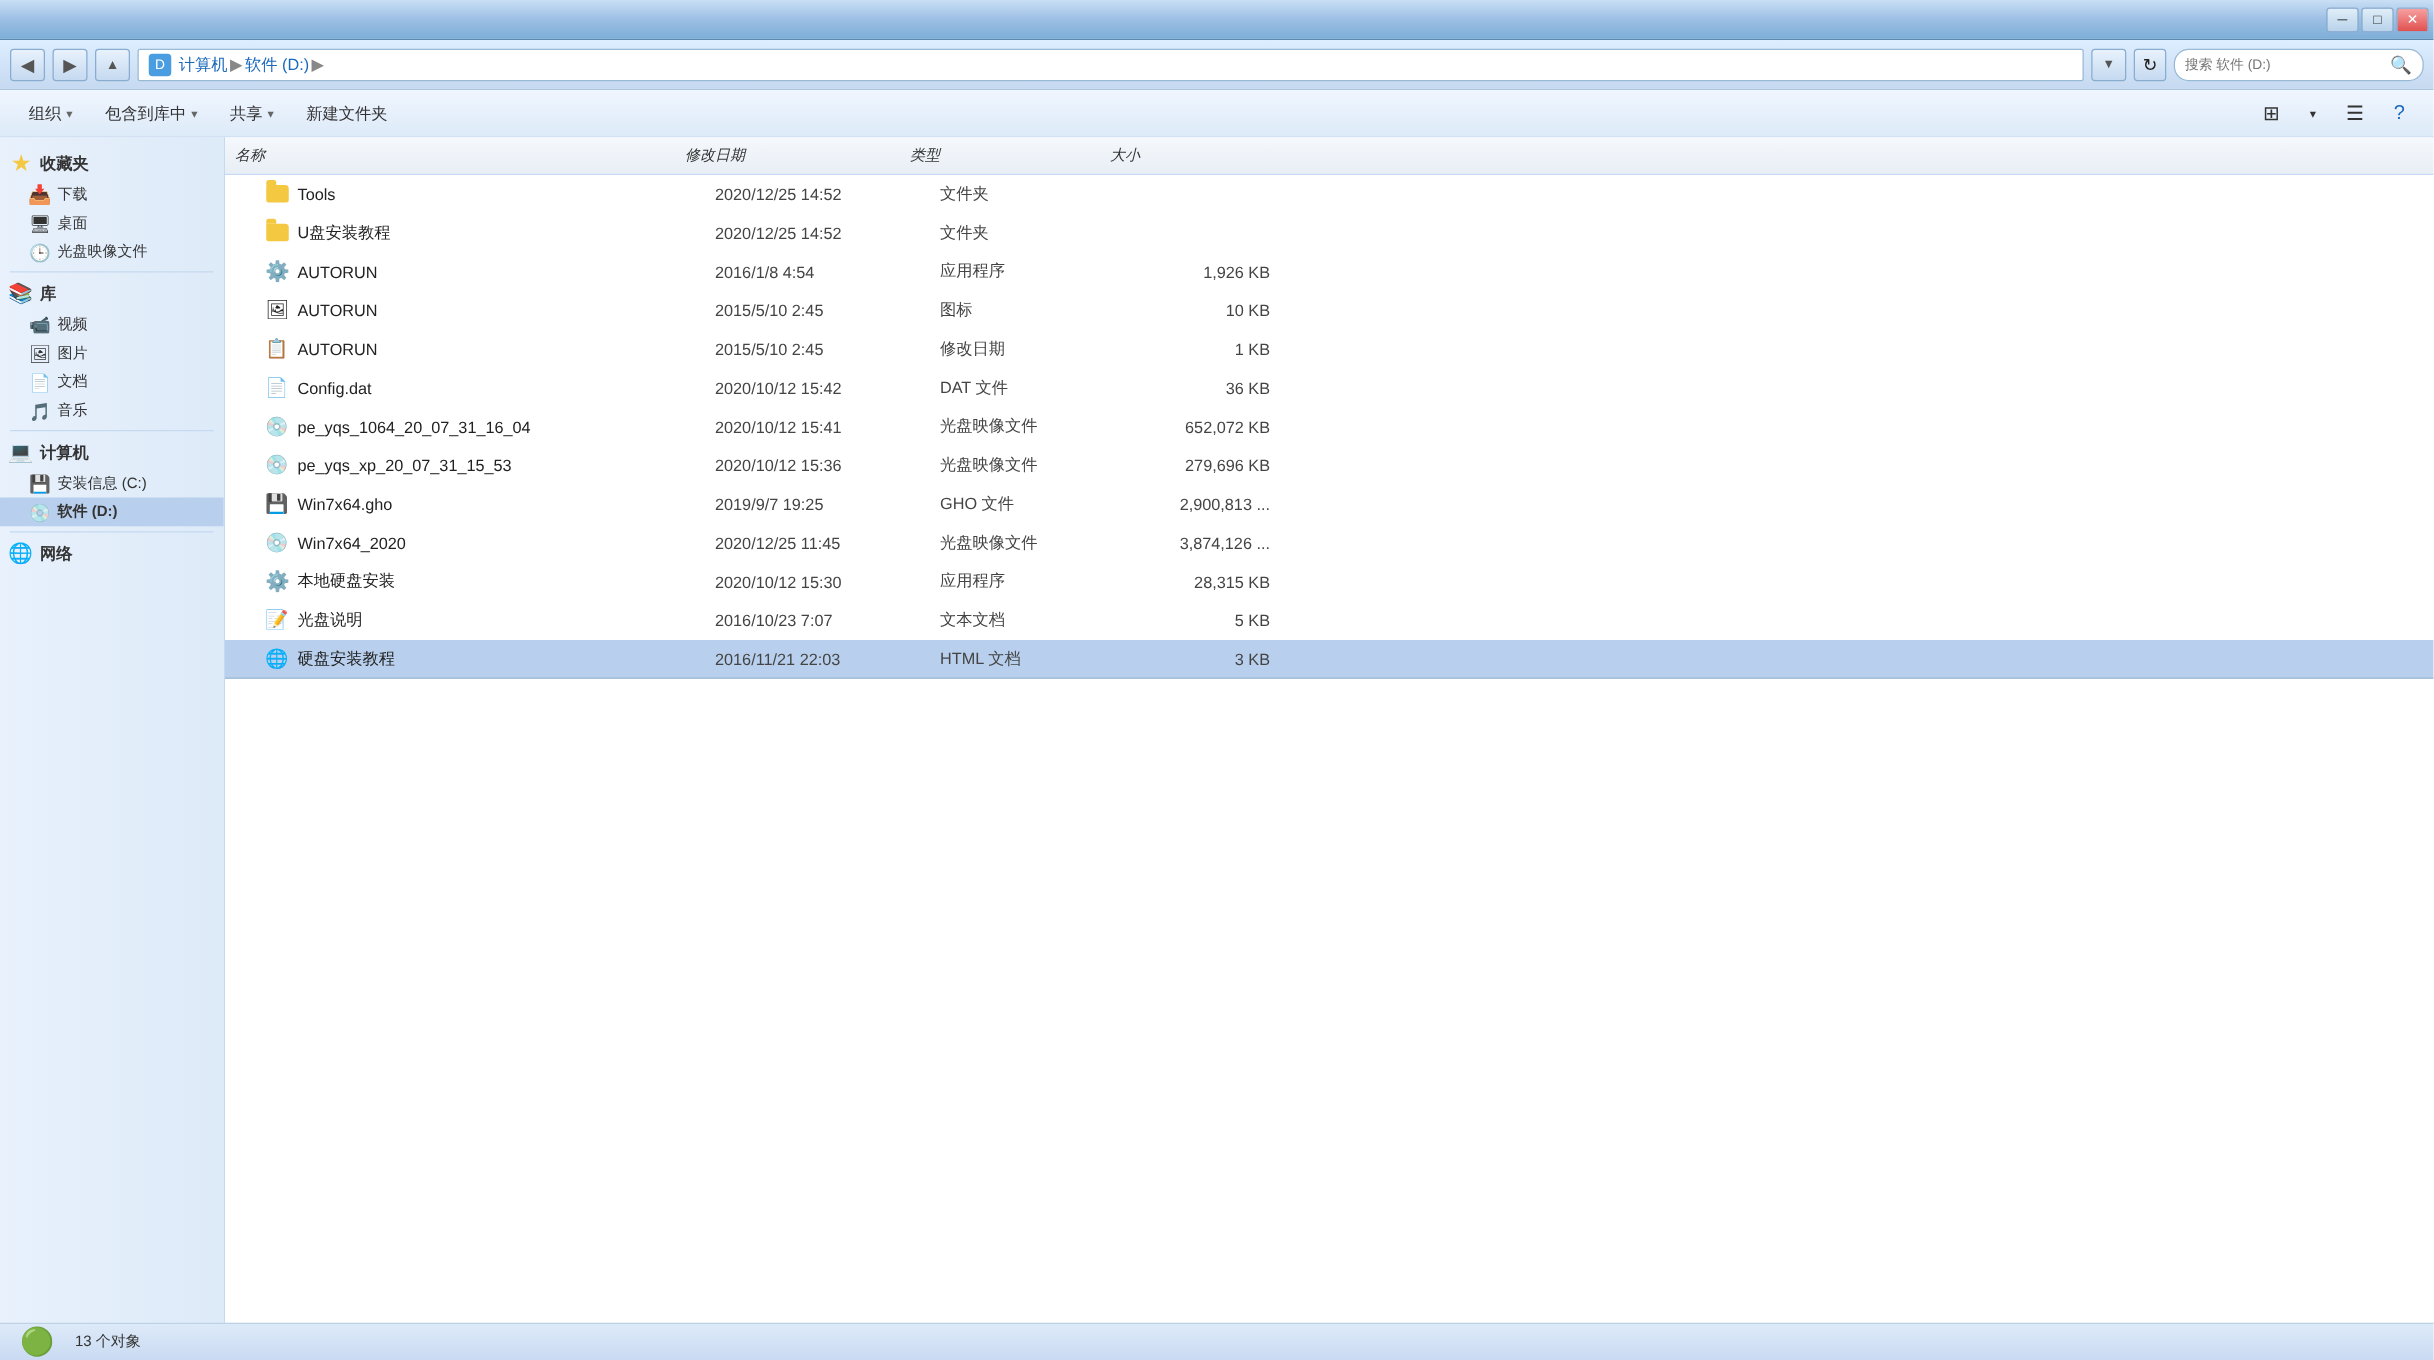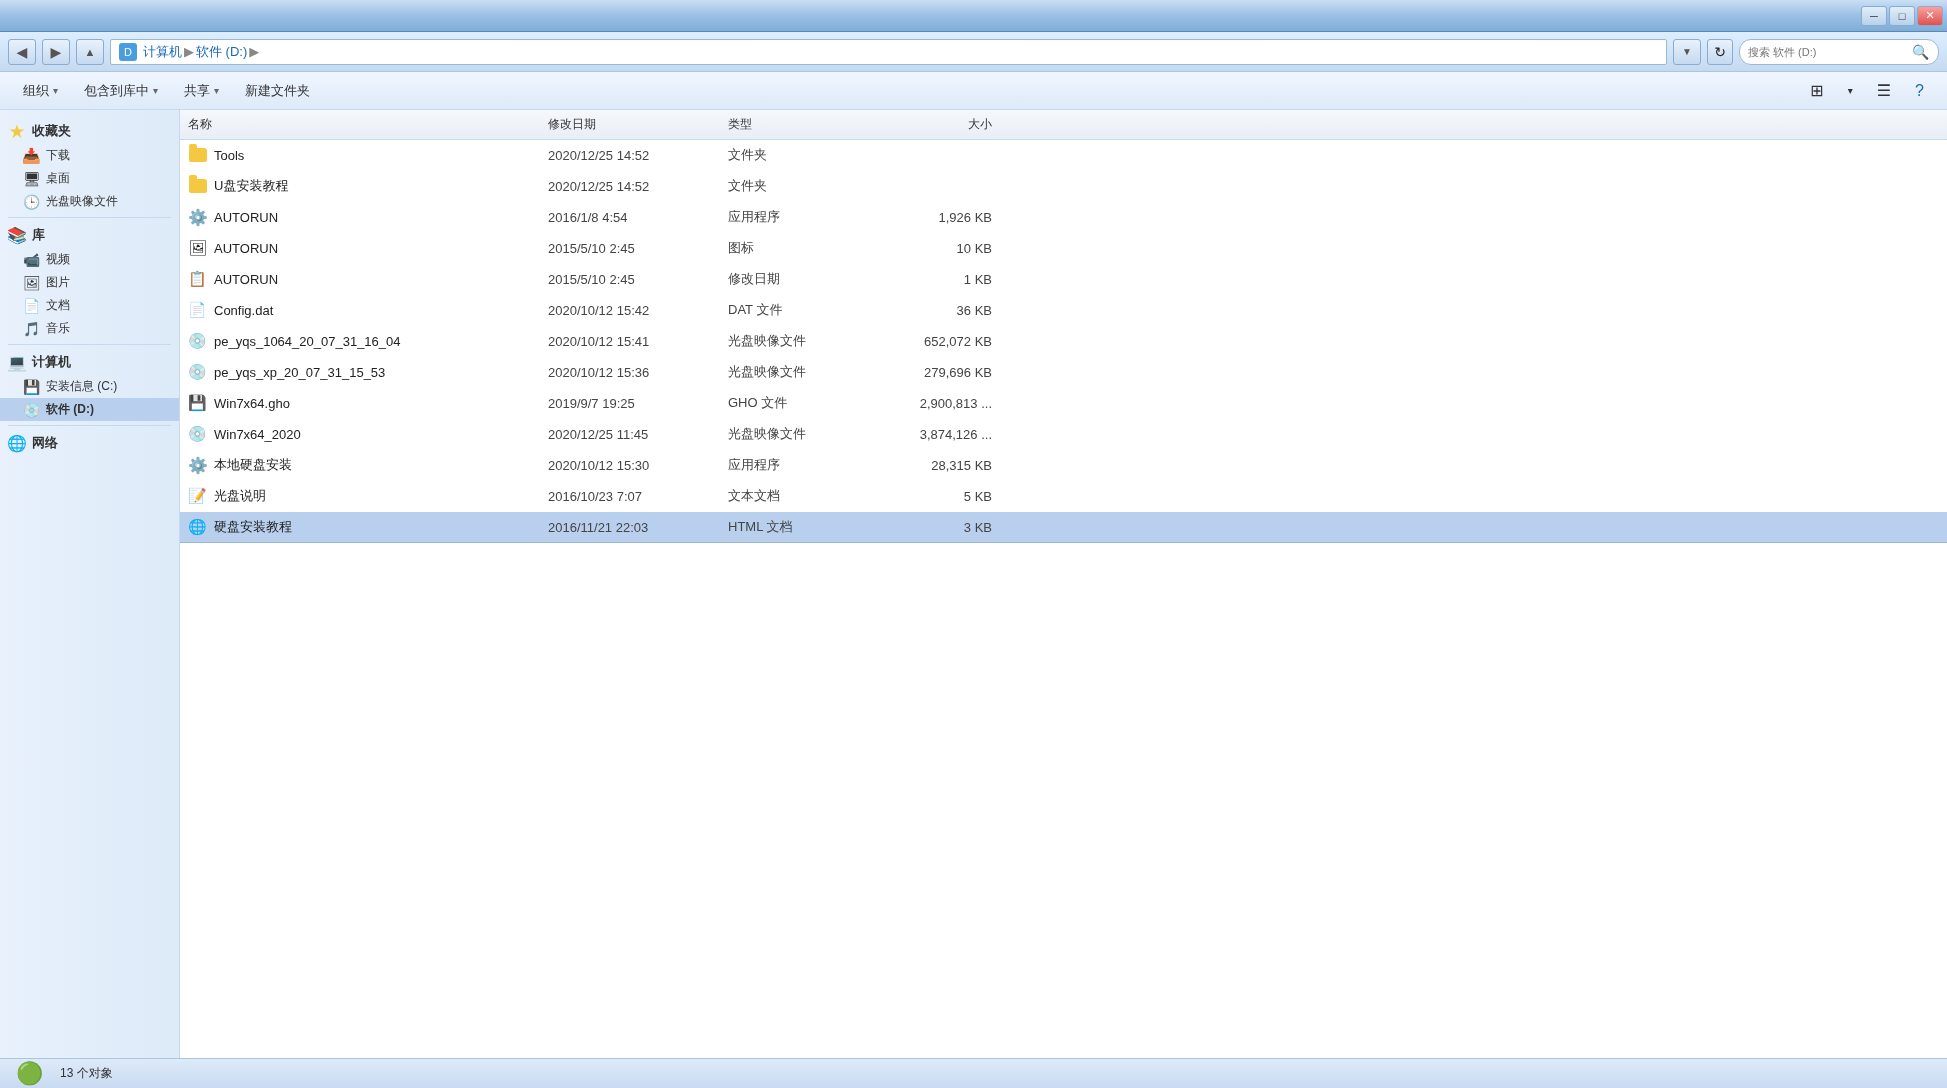--- a/index.html
+++ b/index.html
@@ -223,25 +223,26 @@
       position: sticky;
       top: 0;
       z-index: 10;
     }
     .col-header {
       font-size: 12px;
       color: #333;
       padding: 2px 8px;
       cursor: pointer;
       user-select: none;
+      font-style: italic;
     }
     .col-name { width: 360px; }
     .col-date { width: 180px; }
     .col-type { width: 160px; }
-    .col-size { width: 120px; text-align: right; }
+    .col-size { width: 120px; text-align: left; }
 
     
     .file-row {
       display: flex;
       align-items: center;
       padding: 3px 0;
       cursor: pointer;
       border-bottom: 1px solid transparent;
     }
     .file-row.selected {
@@ -253,20 +254,21 @@
       padding: 2px 8px;
       white-space: nowrap;
       overflow: hidden;
       text-overflow: ellipsis;
     }
     .file-cell-name {
       width: 360px;
       display: flex;
       align-items: center;
       gap: 6px;
+      margin-left: 24px;
     }
     .file-cell-date { width: 180px; color: #444; }
     .file-cell-type { width: 160px; color: #444; }
     .file-cell-size { width: 120px; text-align: right; color: #444; }
 
     
     .file-icon {
       width: 20px;
       height: 20px;
       display: flex;

